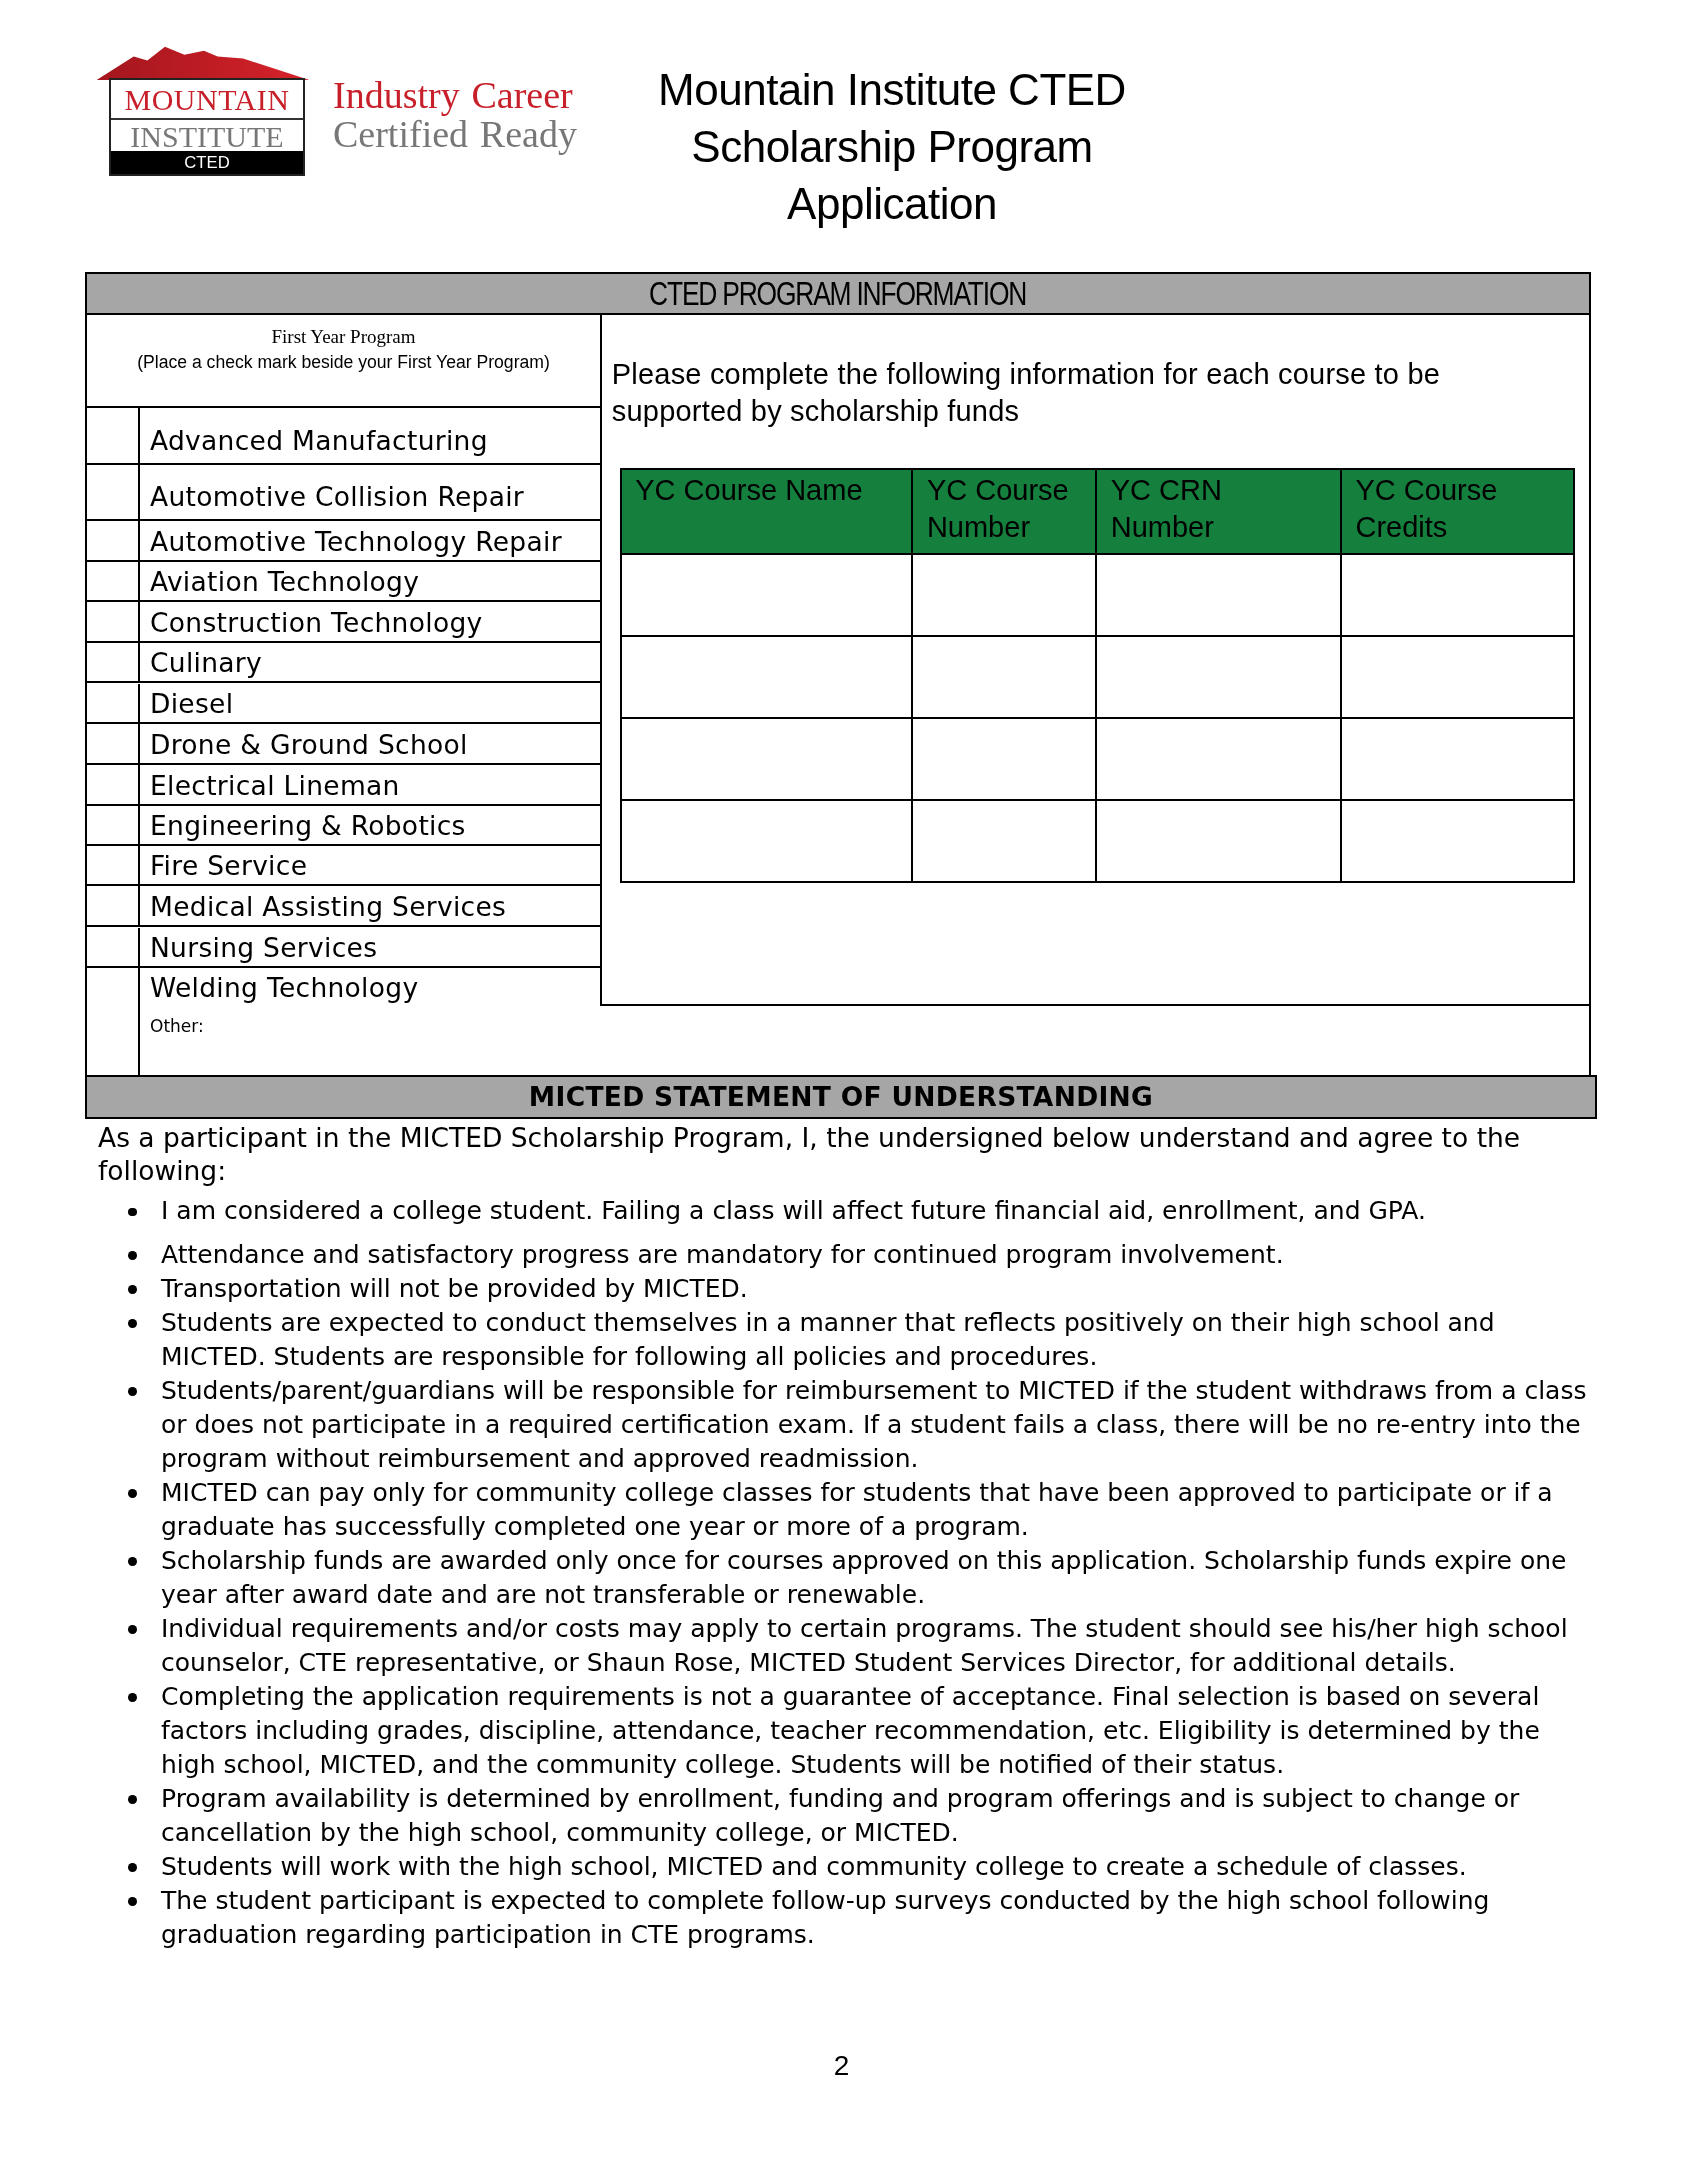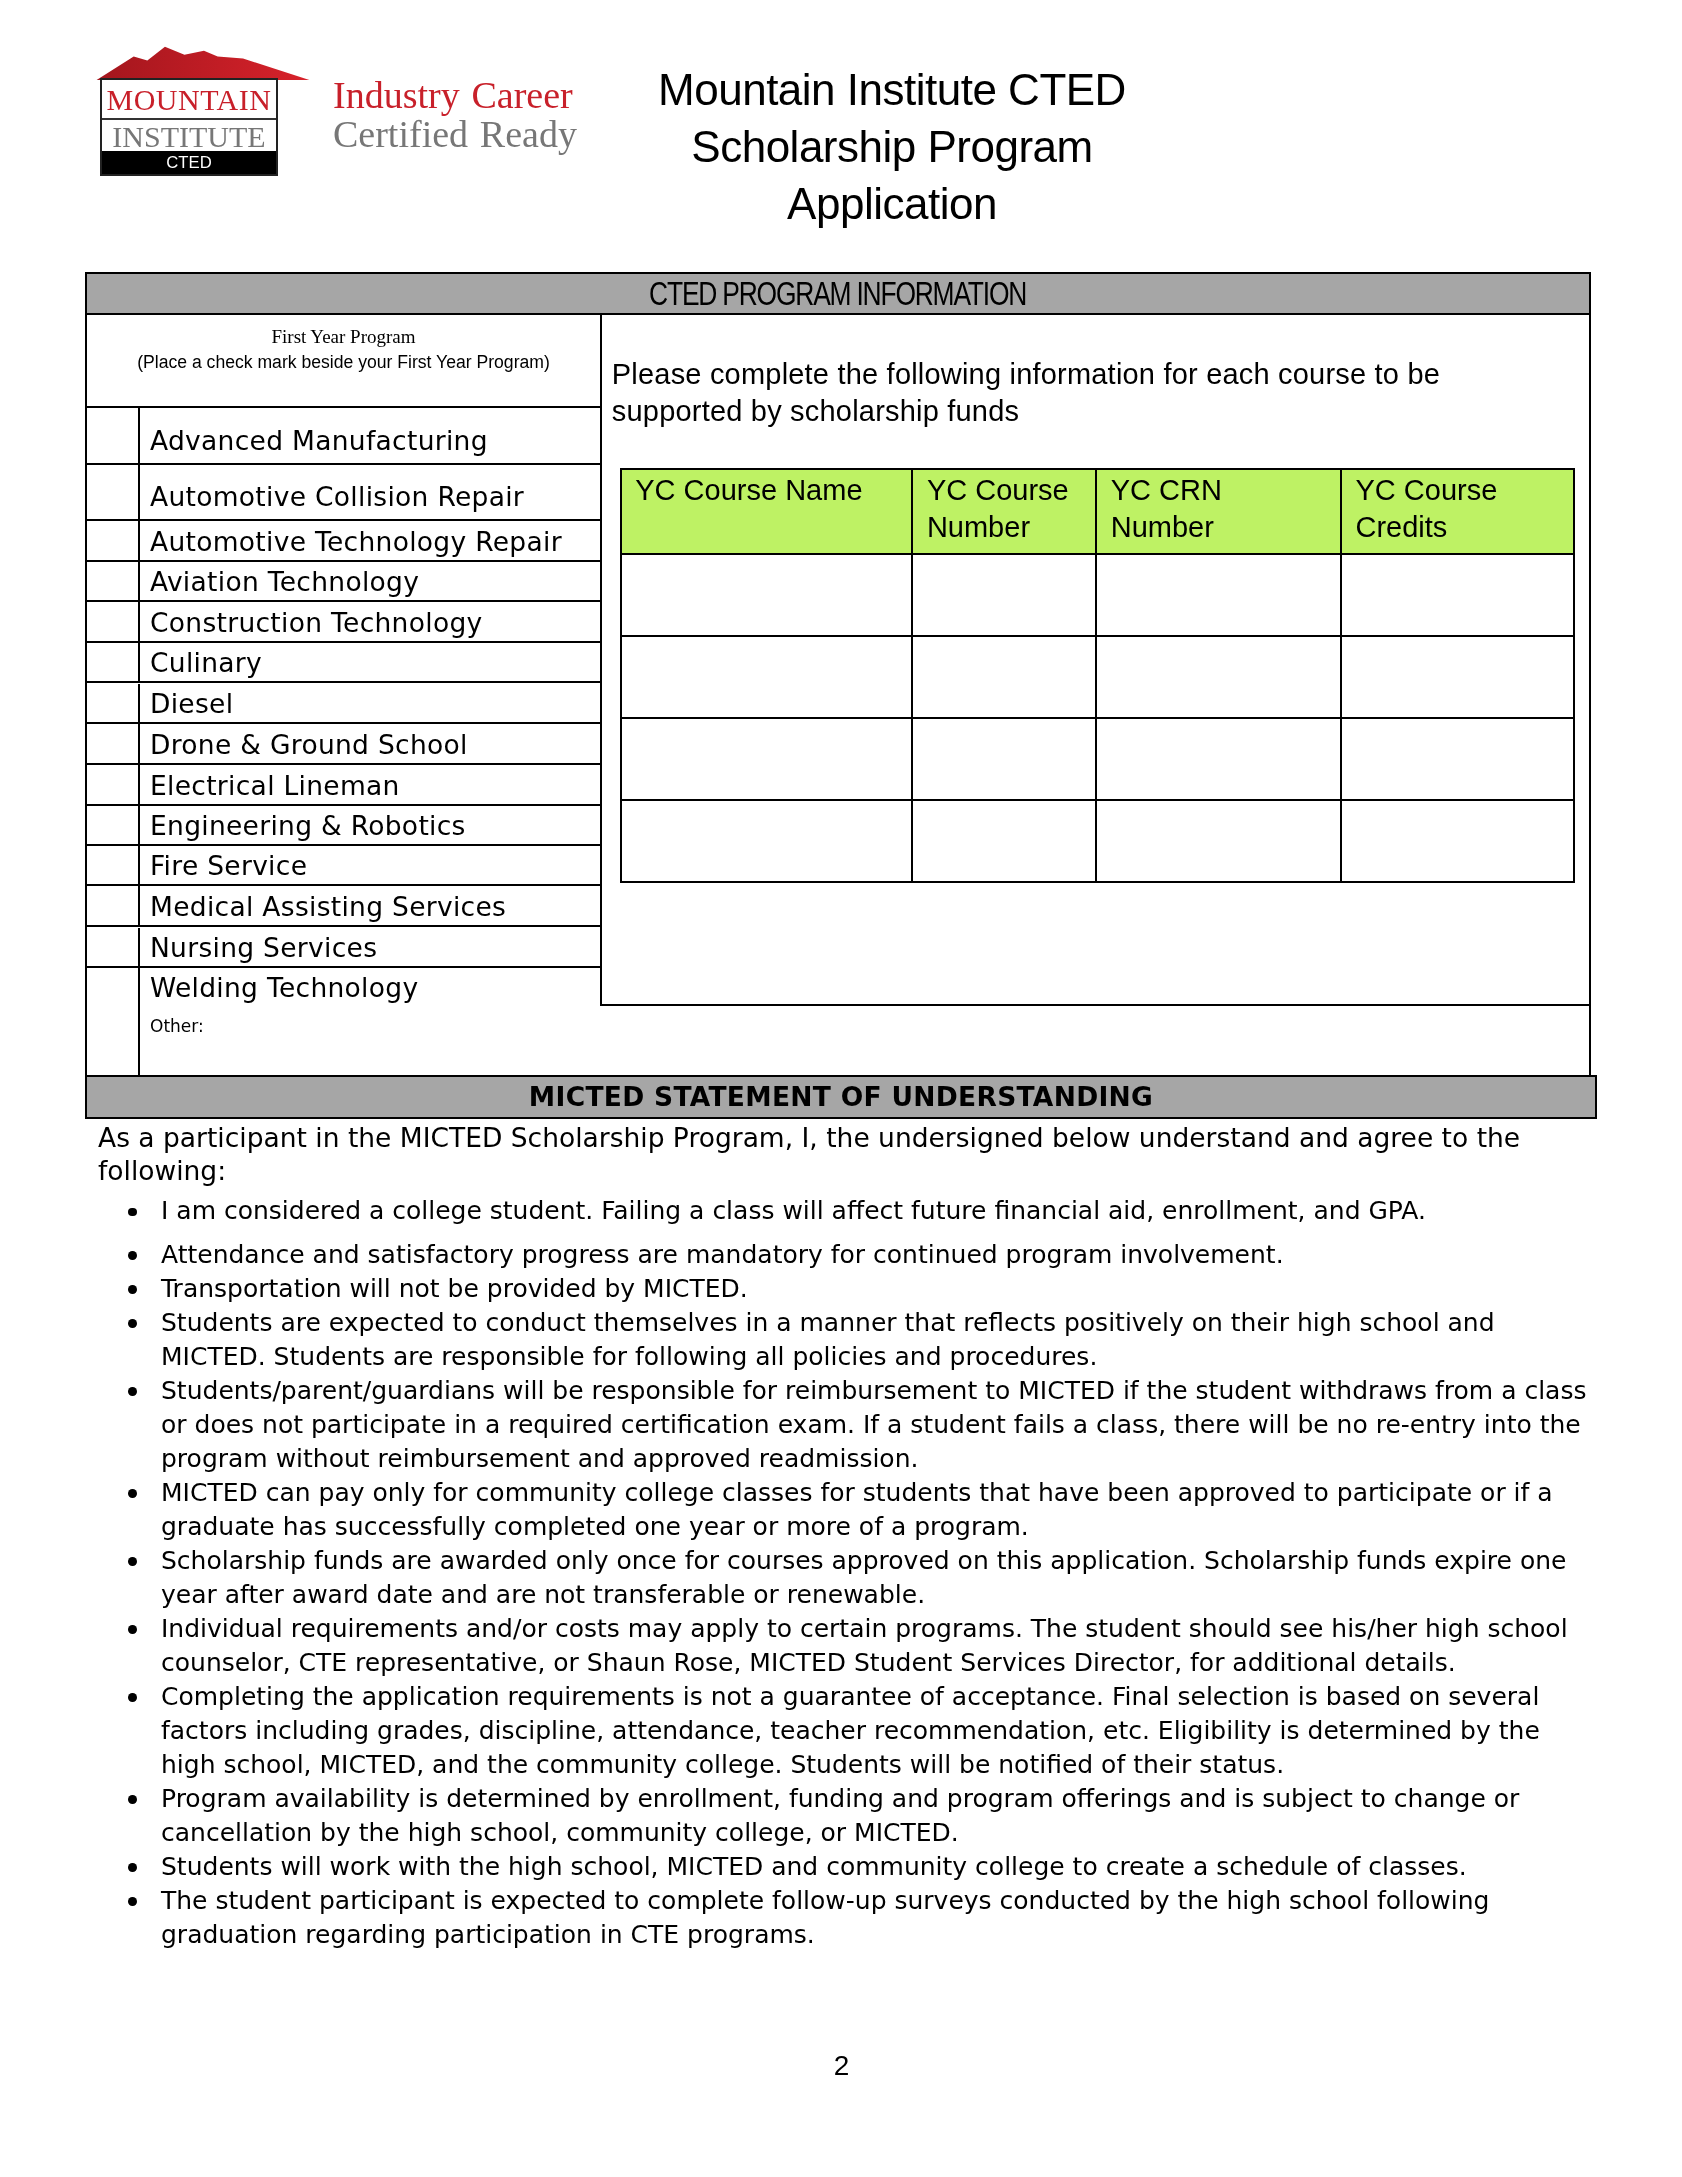--- a/index.html
+++ b/index.html
@@ -1,20 +1,20 @@
 <!DOCTYPE html>
 <html><head>
 <meta charset="utf-8">
 <style>
   html, body { margin:0; padding:0; background:#fff; }
   body { width:1683px; height:2178px; position:relative; overflow:hidden; color:#000; }
   .abs { position:absolute; }
   
   .logo { left:96px; top:41px; width:214px; height:137px; }
-  .logo-box { position:absolute; left:4px; top:37px; width:178px; height:98px; border:2px solid #222; box-sizing:border-box; background:#fff; }
+  .logo-box { position:absolute; left:13px; top:37px; width:196px; height:98px; border:2px solid #222; box-sizing:border-box; background:#fff; }
   .logo-line1 { position:absolute; left:0; width:100%; top:3.9px; text-align:center; font-family:"Liberation Serif", serif; font-size:30px; color:#c8202a; letter-spacing:0.5px; line-height:31px; }
   .logo-divider { position:absolute; left:0; width:100%; top:38px; border-top:2px solid #333; }
   .logo-line2 { position:absolute; left:0; width:100%; top:40px; text-align:center; font-family:"Liberation Serif", serif; font-size:30px; color:#777; line-height:33px; }
   .logo-cted { position:absolute; left:0; bottom:0; width:100%; height:23.5px; background:#000; color:#fff; text-align:center; font-family:"Liberation Sans", sans-serif; font-size:16.7px; line-height:23.5px; }
   .tagline { left:333px; top:76px; width:235px; font-family:"Liberation Serif", serif; font-size:38px; line-height:39px; }
   .tagline .row { display:flex; white-space:nowrap; }
   .tagline .red { color:#c8202a; }
   .tagline .gray { color:#777; }
   .tagline .sep { display:inline-block; width:2.9px; margin:0 5.9px; }
   .tagline .sep.red-s { background:#c8202a; }
@@ -32,21 +32,21 @@
   .prog-row { position:absolute; left:0; width:100%; border-bottom:2px solid #000; box-sizing:border-box; }
   .chk { position:absolute; left:0; top:0; bottom:0; width:53px; border-right:2px solid #000; box-sizing:border-box; cursor:pointer; }
   .prog-label { position:absolute; left:63px; bottom:2px; font-family:"DejaVu Sans", sans-serif; font-size:26.5px; line-height:33px; letter-spacing:0.3px; white-space:nowrap; }
   .other-row { position:absolute; left:0; top:732px; width:100%; height:75px; }
   .other-row .chk { border-right:2px solid #000; }
   .other-label { position:absolute; left:63px; top:3.9px; font-family:"DejaVu Sans", sans-serif; font-size:17px; line-height:33px; }
   .rightcol { position:absolute; left:515px; top:41px; right:0; height:691px; border-bottom:2px solid #000; box-sizing:border-box; }
   .instr { position:absolute; left:9.8px; top:41px; width:902px; font-family:"Liberation Sans", sans-serif; font-size:29px; line-height:37px; letter-spacing:0.2px; }
   .course-table { position:absolute; left:17.6px; top:153px; width:955px; border-collapse:collapse; }
   .course-table th, .course-table td { border:2px solid #000; padding:0; }
-  .course-table th { background:#bef264; height:79px; vertical-align:top; text-align:left; font-weight:normal; font-family:"Liberation Sans", sans-serif; font-size:29px; line-height:37px; padding:2px 13.7px; }
+  .course-table th { background:#15803d; height:79px; vertical-align:top; text-align:left; font-weight:normal; font-family:"Liberation Sans", sans-serif; font-size:29px; line-height:37px; padding:2px 13.7px; }
   .course-table td { height:80px; background:#fff; }
 
   
   .bar2 { left:85px; top:1075px; width:1512px; height:44px; border:2px solid #000; border-top-width:2.9px; font-family:"DejaVu Sans", sans-serif; font-weight:bold; font-size:26.5px; line-height:39px; letter-spacing:0.3px; }
   .intro { left:98px; top:1121px; width:1500px; font-family:"DejaVu Sans", sans-serif; font-size:26.5px; line-height:33px; }
   .bullets { left:118px; top:1194px; width:1480px; margin:0; padding:0; list-style:none; font-family:"DejaVu Sans", sans-serif; font-size:25px; line-height:34px; }
   .bullets li { position:relative; padding-left:43px; }
   .bullets li .dot { position:absolute; left:9.8px; top:13.7px; width:8.8px; height:8.8px; border-radius:50%; background:#000; }
   .bullets li.gap { margin-bottom:9.8px; }
   .pageno { left:0; width:1683px; top:2050px; text-align:center; font-family:"Liberation Sans", sans-serif; font-size:28px; }

